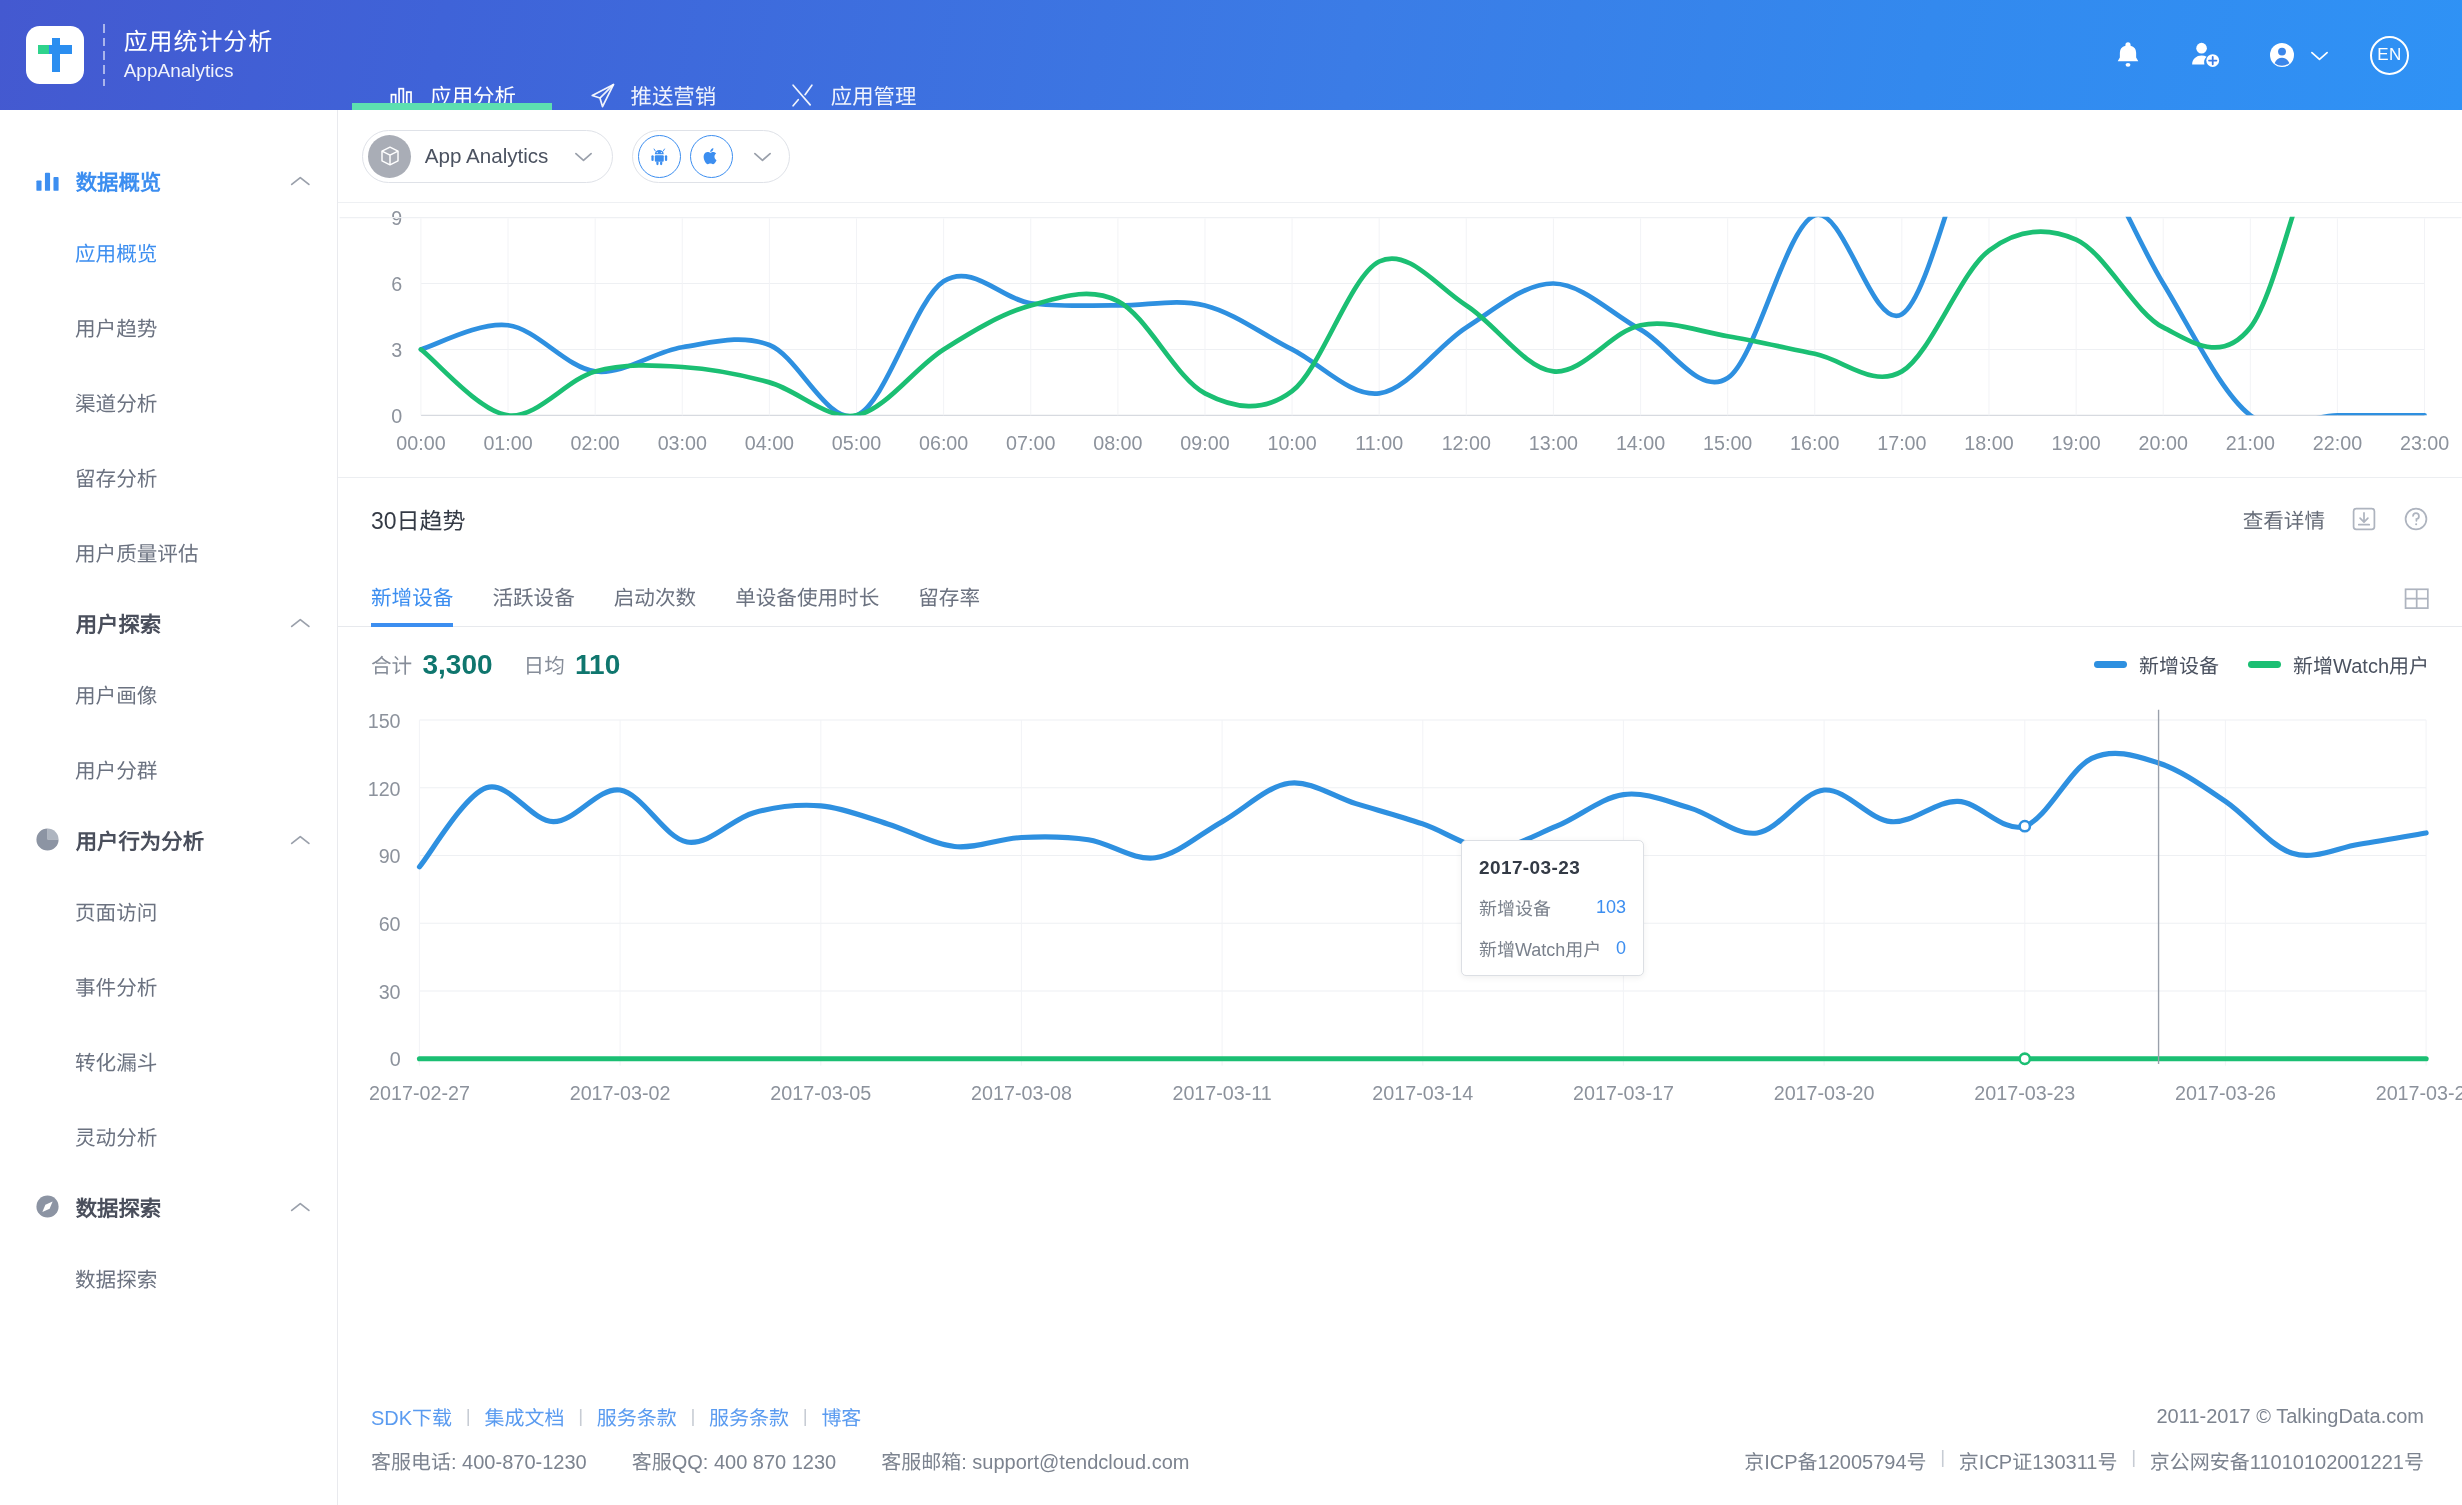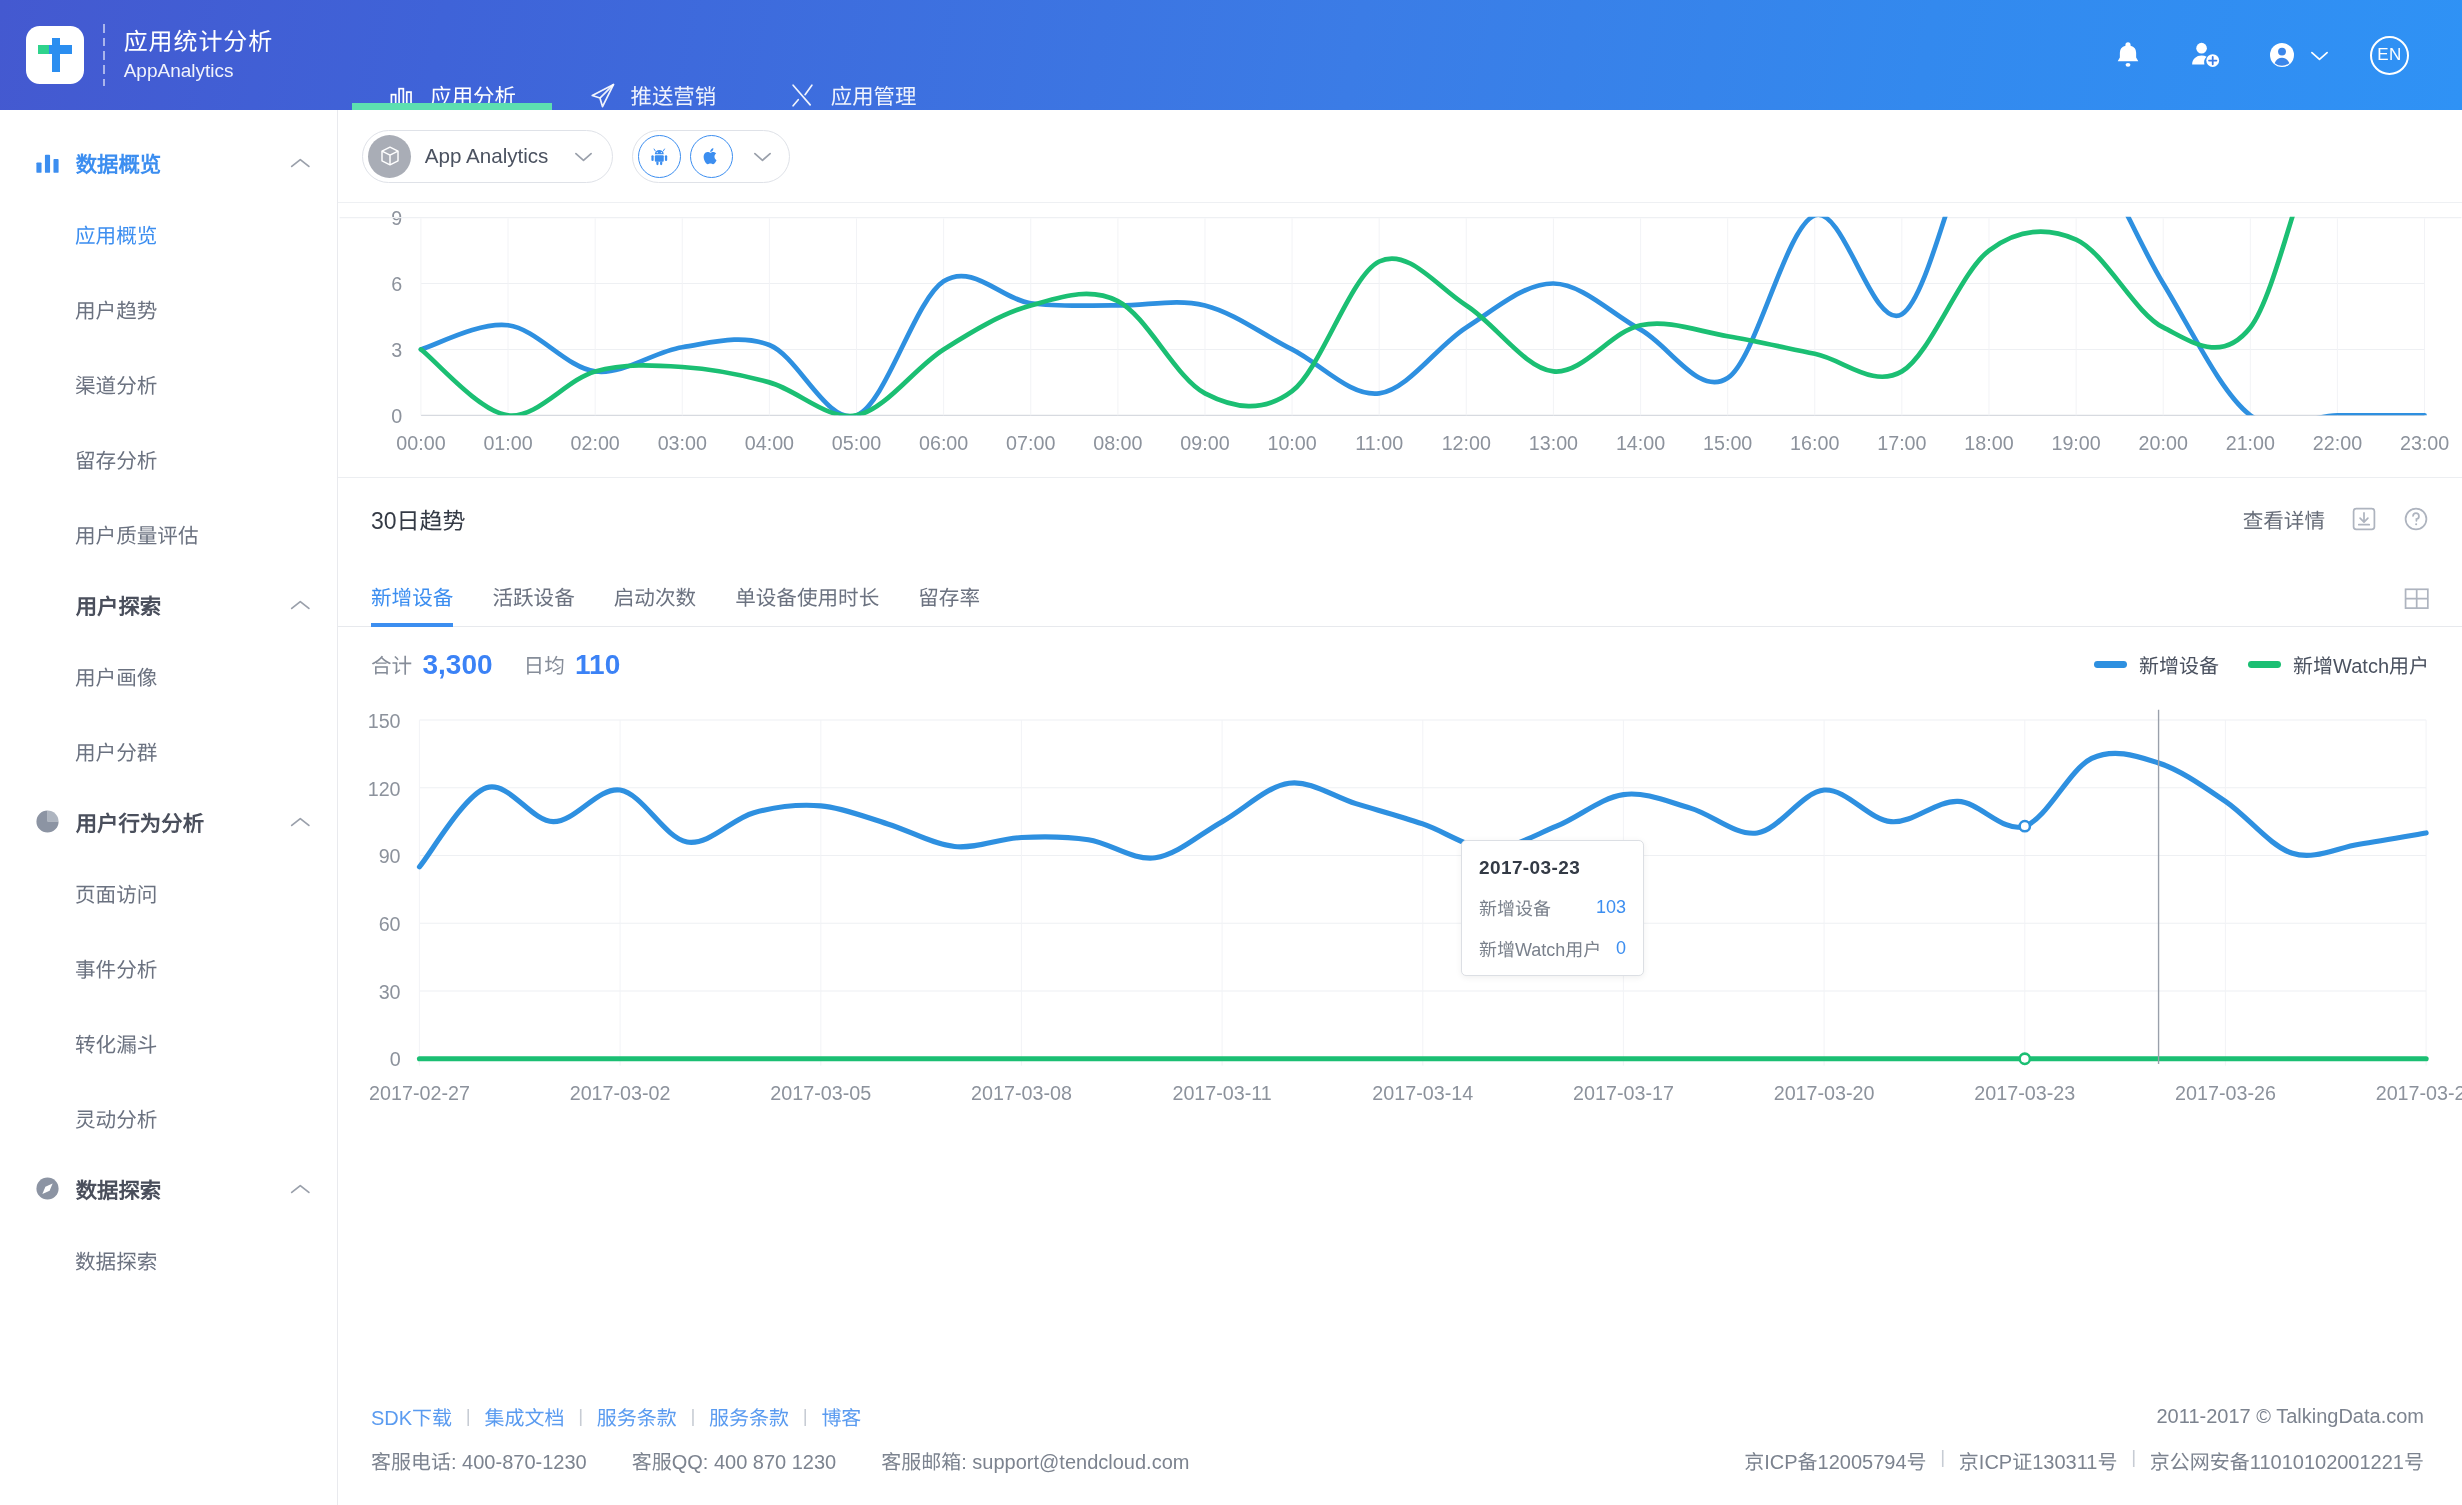--- a/index.html
+++ b/index.html
@@ -50,21 +50,21 @@
   .en-badge {
     width: 39px; height: 39px; border: 2.1px solid #fff; border-radius: 50%;
     color: #fff; font-size: 17px; display: flex; align-items: center; justify-content: center;
     letter-spacing: 0.4px; cursor: pointer;
   }
   .user-wrap { display: flex; align-items: center; gap: 10.3px; cursor: pointer; }
 
   
   .sidebar {
     position: absolute; left: 0; top: 110px; width: 338px; height: 1396px;
-    background: #fff; border-right: 0.9px solid #e9eaee; padding-top: 19px;
+    background: #fff; border-right: 0.9px solid #e9eaee; padding-top: 37px;
   }
   .sec-head {
     display: flex; align-items: center; height: 67px; padding: 0 26px 0 33px; cursor: pointer;
   }
   .sec-ico { width: 29px; height: 29px; flex: none; margin-right: 13.7px; }
   .sec-ico.blank { visibility: hidden; }
   .sec-label { font-size: 21.4px; font-weight: bold; color: #4a4f5c; }
   .sec-head.active .sec-label { color: #3c8ef0; }
   .chev { margin-left: auto; width: 20.6px; height: 12px; }
   .sub-item {
@@ -114,21 +114,21 @@
     font-size: 20.6px; color: #6b7280; padding-bottom: 15.4px; position: relative; cursor: pointer;
   }
   .tab.active { color: #3c8ef0; }
   .tab.active::after {
     content: ""; position: absolute; left: 0; right: 0; bottom: -0.9px; height: 3.4px; background: #3c8ef0;
   }
   .tabs .grid-ico { margin-left: auto; width: 27.4px; height: 27.4px; margin-bottom: 13.7px; cursor: pointer; }
 
   .stats { display: flex; padding: 22px 34px 0 33px; }
   .stat-label { font-size: 20.6px; color: #868d99; margin-right: 10.3px; }
-  .stat-val { font-size: 28px; font-weight: bold; color: #3b82f6; margin-right: 31px; }
+  .stat-val { font-size: 28px; font-weight: bold; color: #0f766e; margin-right: 31px; }
   .legend { margin-left: auto; display: flex; align-items: center; gap: 29px; }
   .leg { display: flex; align-items: center; gap: 12px; font-size: 20px; color: #4b5260; cursor: pointer; }
   .leg-swatch { width: 33px; height: 6.9px; border-radius: 3.4px; }
 
   .bigchart { position: relative; height: 446px; margin-top: 3.4px; }
 
   .tooltip {
     position: absolute; left: 1123px; top: 156px; width: 183px;
     background: #fff; border: 0.9px solid #dcdfe4; border-radius: 5.1px;
     box-shadow: 0 1.7px 6.9px rgba(0,0,0,.06); padding: 15.4px 17px 13.7px 17px;

